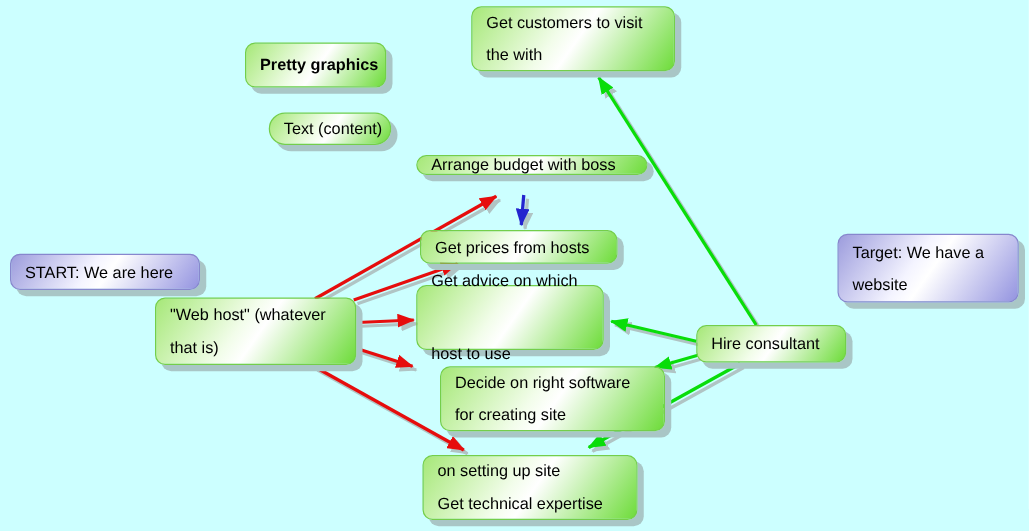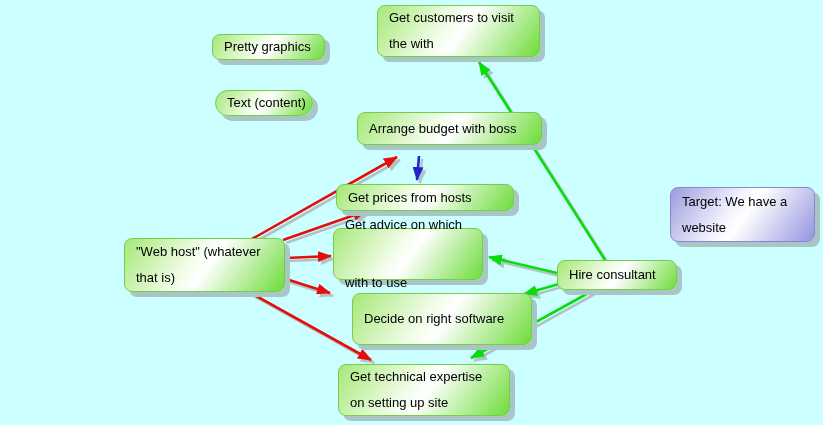--- a/index.html
+++ b/index.html
@@ -82,51 +82,55 @@
       <line x1="283" y1="240" x2="366" y2="211" stroke="#e60d0d" stroke-width="2.6" marker-end="url(#arrow-red)"></line>
       <line x1="286" y1="258" x2="331" y2="256" stroke="#e60d0d" stroke-width="2.6" marker-end="url(#arrow-red)"></line>
       <line x1="286" y1="279" x2="330" y2="293" stroke="#e60d0d" stroke-width="2.6" marker-end="url(#arrow-red)"></line>
       <line x1="251" y1="293" x2="371" y2="360" stroke="#e60d0d" stroke-width="2.6" marker-end="url(#arrow-red)"></line>
       <line x1="605" y1="260" x2="479" y2="62" stroke="#09dd09" stroke-width="2.6" marker-end="url(#arrow-green)"></line>
       <line x1="557" y1="273" x2="489" y2="257" stroke="#09dd09" stroke-width="2.6" marker-end="url(#arrow-green)"></line>
       <line x1="559" y1="284" x2="524" y2="294" stroke="#09dd09" stroke-width="2.6" marker-end="url(#arrow-green)"></line>
       <line x1="592" y1="291" x2="471" y2="358" stroke="#09dd09" stroke-width="2.6" marker-end="url(#arrow-green)"></line>
       <line x1="419" y1="156" x2="417" y2="180" stroke="#2424cf" stroke-width="2.6" marker-end="url(#arrow-blue)"></line>
     </svg>
+<div class="node purple" style="left: 8px; top: 159px; width: 152px; height: 29px;">
+      <div class="line">START: We are here</div>
+    </div>
     <div class="node purple" style="left: 670px; top: 143px; width: 145px; height: 55px;">
       <div class="line">Target: We have a</div>
       <div class="line">website</div>
     </div>
-    <div class="node green" style="left: 212px; top: 34px; width: 113px; height: 26px;">
+    <div class="node green" style="left: 196px; top: 34px; width: 113px; height: 36px; font-weight: bold;">
       <div class="line">Pretty graphics</div>
     </div>
     <div class="node green" style="left: 215px; top: 90px; width: 98px; height: 26px; border-radius: 13px;">
       <div class="line">Text (content)</div>
     </div>
     <div class="node green" style="left: 377px; top: 5px; width: 163px; height: 52px;">
       <div class="line">Get customers to visit</div>
       <div class="line">the with</div>
     </div>
-    <div class="node green" style="left: 333px; top: 112px; width: 185px; height: 33px; margin-left: 24px;">
+    <div class="node green" style="left: 333px; top: 124px; width: 185px; height: 16px;">
       <div class="line">Arrange budget with boss</div>
     </div>
-    <div class="node green" style="left: 336px; top: 184px; width: 178px; height: 27px;">
+    <div class="node green" style="left: 336px; top: 184px; width: 158px; height: 27px;">
       <div class="line">Get prices from hosts</div>
     </div>
     <div class="node green" style="left: 124px; top: 238px; width: 161px; height: 54px;">
       <div class="line">"Web host" (whatever</div>
       <div class="line">that is)</div>
     </div>
     <div class="node green" style="left: 333px; top: 228px; width: 150px; height: 52px; gap: 32px;">
       <div class="line">Get advice on which</div>
-      <div class="line">with to use</div>
+      <div class="line">host to use</div>
     </div>
     <div class="node green" style="left: 557px; top: 260px; width: 120px; height: 30px;">
       <div class="line">Hire consultant</div>
     </div>
     <div class="node green" style="left: 333px; top: 293px; width: 180px; height: 52px; margin-left: 19px;">
       <div class="line">Decide on right software</div>
+      <div class="line">for creating site</div>
     </div>
     <div class="node green" style="left: 338px; top: 364px; width: 172px; height: 52px;">
+      <div class="line">on setting up site</div>
       <div class="line">Get technical expertise</div>
-      <div class="line">on setting up site</div>
     </div>
   </div>
 
 </body></html>

